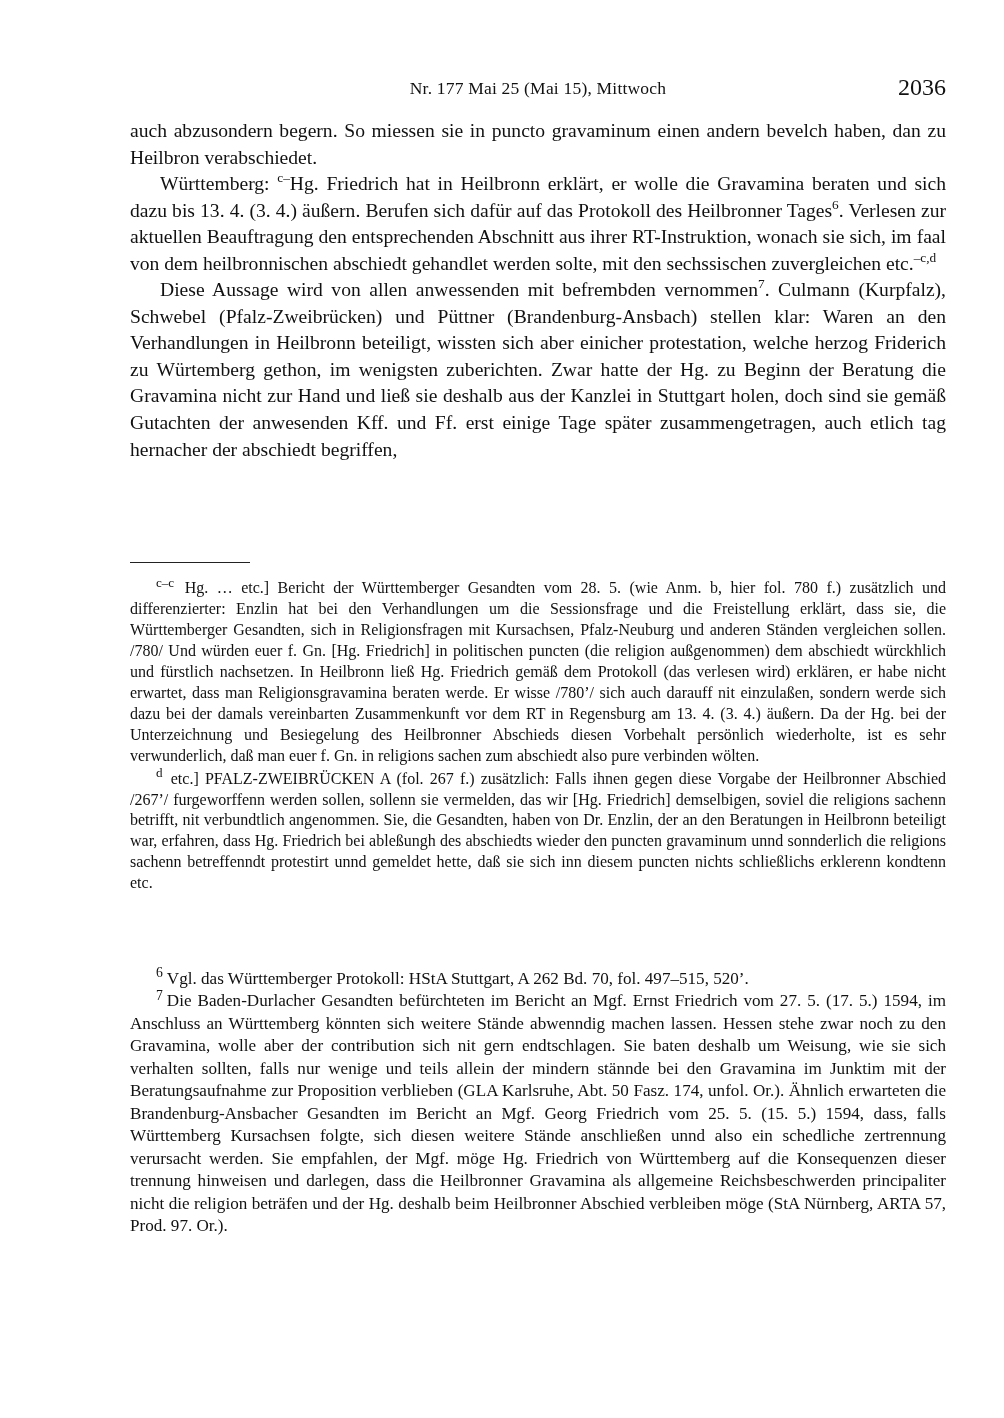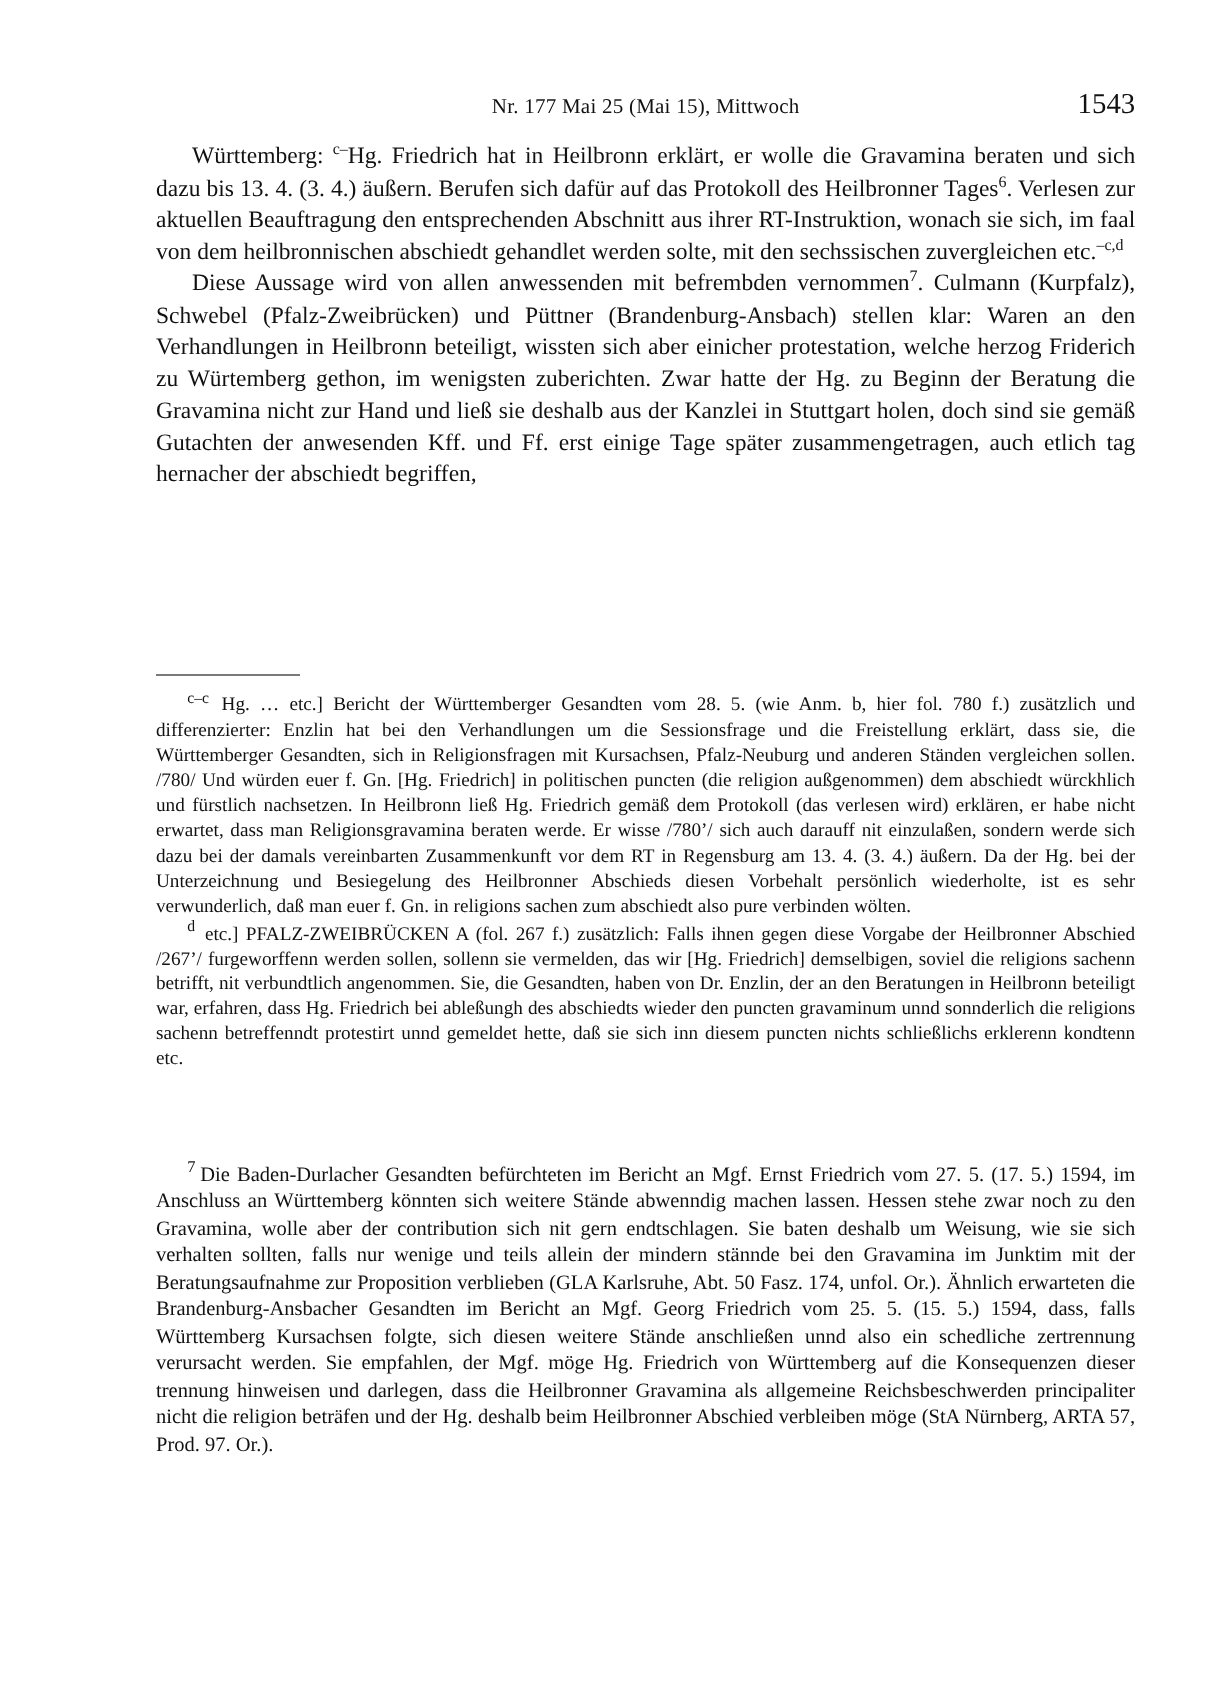--- a/index.html
+++ b/index.html
@@ -126,38 +126,40 @@
     padding-right: 4px;
   }
 </style>
 </head>
 <body>
 
 <div class="page">
 
   <div class="header">
     <div class="header-center">Nr. 177 Mai 25 (Mai 15), Mittwoch</div>
-    <div class="header-pageno">1543</div>
+    <div class="header-pageno">2036</div>
   </div>
 
   <div class="marginnote">.7</div>
 
   <div class="content">
 
+    <p><span>auch abzusondern begern. So miessen sie in puncto gravaminum einen andern bevelch haben, dan zu Heilbron verabschiedet.</span></p>
 
     <p class="indent"><span class="it">Württemberg: </span><span class="sup">c–</span><span class="it">Hg. Friedrich hat in Heilbronn erklärt, er wolle die Gravamina beraten und sich dazu bis 13. 4. (3. 4.) äußern. Berufen sich dafür auf das Protokoll des Heilbronner Tages</span><span class="sup">6</span><span class="it">. Verlesen zur aktuellen Beauftragung den entsprechenden Abschnitt aus ihrer RT-Instruktion, wonach </span><span>sie sich, im faal von dem heilbronnischen abschiedt gehandlet werden solte, mit den sechssischen zuvergleichen etc.</span><span class="sup">–c,d</span></p>
 
     <p class="indent"><span class="it">Diese Aussage wird </span><span>von allen anwessenden mit befrembden vernommen</span><span class="sup">7</span><span>. </span><span class="it">Culmann (Kurpfalz), Schwebel (Pfalz-Zweibrücken) und Püttner (Brandenburg-Ansbach) stellen klar: Waren an den Verhandlungen in Heilbronn beteiligt, </span><span>wissten sich aber einicher protestation, welche herzog Friderich zu Würtemberg gethon, im wenigsten zuberichten. </span><span class="it">Zwar hatte der Hg. zu Beginn der Beratung die Gravamina nicht zur Hand und ließ sie deshalb aus der Kanzlei in Stuttgart holen, doch sind sie gemäß Gutachten der anwesenden Kff. und Ff. erst einige Tage später zusammengetragen, </span><span>auch etlich tag hernacher der abschiedt begriffen,</span></p>
 
   </div>
 
   <div class="rule"></div>
 
   <div class="notes">
     <p class="note-indent"><span class="fnlabel">c–c</span><span><span class="it"> Hg. … </span><span>etc.] </span><span class="it">Bericht der Württemberger Gesandten vom 28. 5. (wie Anm. b, hier fol. 780 f.) zusätzlich und differenzierter: Enzlin hat bei den Verhandlungen um die Sessionsfrage und die Freistellung erklärt, dass sie, die Württemberger Gesandten, sich in Religionsfragen mit Kursachsen, Pfalz-Neuburg und anderen Ständen vergleichen sollen. </span><span>/780/ Und würden euer f. Gn. </span><span class="it">[Hg. Friedrich] </span><span>in politischen puncten (die religion außgenommen) dem abschiedt würckhlich und fürstlich nachsetzen. </span><span class="it">In Heilbronn ließ Hg. Friedrich gemäß dem Protokoll (das verlesen wird) erklären, er habe nicht erwartet, dass man Religionsgravamina beraten werde. Er wisse </span><span>/780’/ sich auch darauff nit einzulaßen, </span><span class="it">sondern werde sich dazu bei der damals vereinbarten Zusammenkunft vor dem RT in Regensburg am 13. 4. (3. 4.) äußern. Da der Hg. bei der Unterzeichnung und Besiegelung des Heilbronner Abschieds diesen Vorbehalt persönlich wiederholte, ist es </span><span>sehr verwunderlich, daß man euer f. Gn. in religions sachen zum abschiedt also pure verbinden wölten.</span></span></p>
     <p class="note-indent blk"><span class="fnlabel">d</span><span><span> etc.] </span><span class="it">PFALZ-ZWEIBRÜCKEN A (fol. 267 f.) zusätzlich: Falls ihnen gegen diese Vorgabe der Heilbronner Abschied </span><span>/267’/ furgeworffenn werden sollen, sollenn sie vermelden, das wir </span><span class="it">[Hg. Friedrich] </span><span>demselbigen, soviel die religions sachenn betrifft, nit verbundtlich angenommen. </span><span class="it">Sie, die Gesandten, haben von Dr. Enzlin, der an den Beratungen in Heilbronn beteiligt war, erfahren, dass Hg. Friedrich </span><span>bei ableßungh des abschiedts wieder den puncten gravaminum unnd sonnderlich die religions sachenn betreffenndt protestirt unnd gemeldet hette, daß sie sich inn diesem puncten nichts schließlichs erklerenn kondtenn etc.</span></span></p>
   </div>
 
   <div class="footnotes">
+    <p class="fn"><span class="fnnum">6</span><span><span class="it">Vgl. das Württemberger Protokoll: HStA Stuttgart, A 262 Bd. 70, fol. 497–515, 520’.</span></span></p>
     <p class="fn"><span class="fnnum">7</span><span><span class="it">Die Baden-Durlacher Gesandten befürchteten im Bericht an Mgf. Ernst Friedrich vom 27. 5. (17. 5.) 1594, im Anschluss an Württemberg könnten sich weitere Stände </span><span>abwenndig machen lassen. </span><span class="it">Hessen stehe zwar noch zu den Gravamina, wolle </span><span>aber der contribution sich nit gern endtschlagen. </span><span class="it">Sie baten deshalb um Weisung, wie sie sich verhalten sollten, falls nur wenige und teils </span><span>allein der mindern stännde </span><span class="it">bei den Gravamina im Junktim mit der Beratungsaufnahme zur Proposition verblieben (GLA Karlsruhe, Abt. 50 Fasz. 174, unfol. Or.). Ähnlich erwarteten die Brandenburg-Ansbacher Gesandten im Bericht an Mgf. Georg Friedrich vom 25. 5. (15. 5.) 1594, dass, falls Württemberg Kursachsen folgte, sich diesen weitere Stände anschließen </span><span>unnd also ein schedliche zertrennung verursacht werden. </span><span class="it">Sie empfahlen, der Mgf. möge Hg. Friedrich von Württemberg auf die Konsequenzen dieser </span><span>trennung </span><span class="it">hinweisen und darlegen, dass die Heilbronner Gravamina als allgemeine Reichsbeschwerden </span><span>principaliter nicht die religion </span><span class="it">beträfen und der Hg. deshalb beim Heilbronner Abschied verbleiben möge (StA Nürnberg, ARTA 57, Prod. 97. Or.).</span></span></p>
   </div>
 
 </div>
 
 </body></html>

